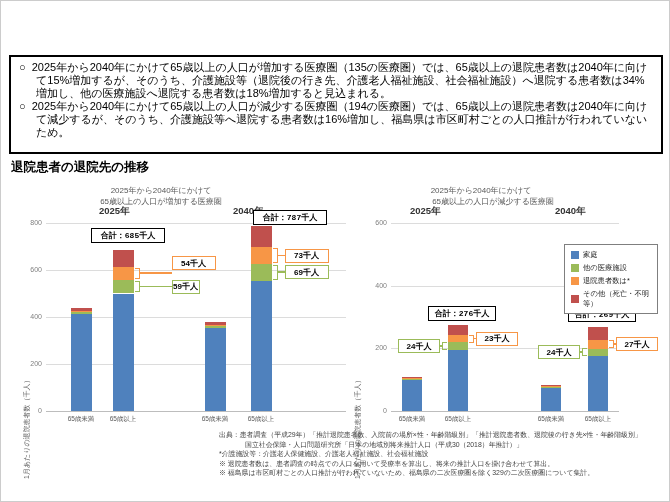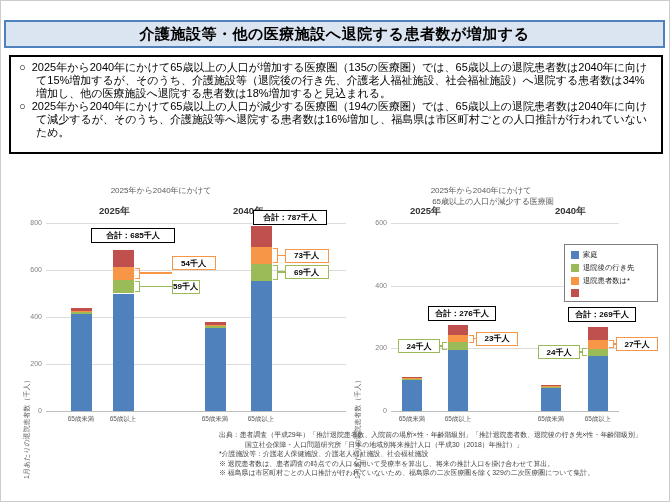--- a/index.html
+++ b/index.html
@@ -32,72 +32,73 @@
   .gridline { position:absolute; height:1px; background:#dcdcdc; }
   .axisline { background:#bdbdbd; }
   .ytick { position:absolute; width:22px; text-align:right; font-size:7px; color:#808080; }
   .xtick { position:absolute; font-size:6.5px; color:#595959; transform:translateX(-50%); white-space:nowrap; }
   .bar-seg { position:absolute; }
   .callout {
     position:absolute; background:#fff; box-sizing:border-box;
     display:flex; align-items:center; justify-content:center;
     font-size:8px; font-weight:bold; white-space:nowrap; z-index:4;
   }
-  .callout.total { border:1.5px solid #000; }
+  .callout.total { border:1.5px solid #000;font-family:Liberation Mono, monospace; }
   .bracket { position:absolute; box-sizing:border-box; z-index:3; }
   .hline { position:absolute; height:1.5px; z-index:3; }
   .legend {
     position:absolute; left:563px; top:243px; width:94px;
     box-sizing:border-box; background:#fff; border:1px solid #7f7f7f;
     padding:5px 5px 4px 6px; display:flex; flex-direction:column; gap:3px; z-index:6;
   }
   .legend-item { display:flex; align-items:center; gap:4px; font-size:7.3px; color:#222; }
   .legend-swatch { width:8px; height:8px; flex:0 0 8px; }
   .notes { position:absolute; left:218px; top:429px; width:450px; font-size:6.9px; color:#3f3f3f; }
   .notes div { white-space:nowrap; line-height:9.6px; }
   .notes .indent { padding-left:26px; }
 </style>
 </head>
 <body>
 
 <div class="page">
-  <div class="titlebar" style="background: rgb(219, 229, 241); border-color: rgb(79, 129, 189);">介護施設等・他の医療施設へ退院する患者数が増加する</div>
 
   <div class="summary">
     <p><span class="marker">○</span><span>2025年から2040年にかけて65歳以上の人口が増加する医療圏（135の医療圏）では、65歳以上の退院患者数は2040年に向けて15%増加するが、そのうち、介護施設等（退院後の行き先、介護老人福祉施設、社会福祉施設）へ退院する患者数は34%増加し、他の医療施設へ退院する患者数は18%増加すると見込まれる。</span></p>
     <p><span class="marker">○</span><span>2025年から2040年にかけて65歳以上の人口が減少する医療圏（194の医療圏）では、65歳以上の退院患者数は2040年に向けて減少するが、そのうち、介護施設等へ退院する患者数は16%増加し、福島県は市区町村ごとの人口推計が行われていないため。</span></p>
   </div>
 
+  <div class="section-title">退院患者の退院先の推移</div>
 
   <div class="chart" id="chart-0" style="left: 20px; top: 183px; width: 338px; height: 252px;">
       <div class="gridline axisline" style="left: 25px; top: 227px; width: 300px;"></div>
       <div class="ytick" style="left: -1px; top: 223px;">0</div>
       <div class="gridline" style="left: 25px; top: 180px; width: 300px;"></div>
       <div class="ytick" style="left: -1px; top: 176px;">200</div>
       <div class="gridline" style="left: 25px; top: 133px; width: 300px;"></div>
       <div class="ytick" style="left: -1px; top: 129px;">400</div>
       <div class="gridline" style="left: 25px; top: 86px; width: 300px;"></div>
       <div class="ytick" style="left: -1px; top: 82px;">600</div>
       <div class="gridline" style="left: 25px; top: 39px; width: 300px;"></div>
       <div class="ytick" style="left: -1px; top: 35px;">800</div>
       <div class="chart-title-line" style="left: 45px; top: 1px; width: 190px;">2025年から2040年にかけて</div>
+      <div class="chart-title-line" style="left: 45px; top: 12px; width: 190px;">65歳以上の人口が増加する医療圏</div>
       <div class="year-label" style="left: 78px; top: 21px;">2025年</div>
       <div class="year-label" style="left: 212px; top: 21px;">2040年</div>
       <div class="ylabel" style="left: 1px; top: 295px;">1月あたりの退院患者数（千人）</div>
       <div class="bar-seg" style="left: 49.5px; top: 130.18px; width: 21px; height: 96.82px; background: rgb(79, 129, 189);"></div>
       <div class="bar-seg" style="left: 49.5px; top: 127.83px; width: 21px; height: 2.35px; background: rgb(155, 187, 89);"></div>
       <div class="bar-seg" style="left: 49.5px; top: 127.125px; width: 21px; height: 0.705px; background: rgb(247, 150, 70);"></div>
       <div class="bar-seg" style="left: 49.5px; top: 124.305px; width: 21px; height: 2.82px; background: rgb(192, 80, 77);"></div>
       <div class="xtick" style="left: 60px; top: 231px;">65歳未満</div>
       <div class="bar-seg" style="left: 91.5px; top: 109.5px; width: 21px; height: 117.5px; background: rgb(79, 129, 189);"></div>
       <div class="bar-seg" style="left: 91.5px; top: 95.635px; width: 21px; height: 13.865px; background: rgb(155, 187, 89);"></div>
       <div class="bar-seg" style="left: 91.5px; top: 82.945px; width: 21px; height: 12.69px; background: rgb(247, 150, 70);"></div>
       <div class="bar-seg" style="left: 91.5px; top: 66.025px; width: 21px; height: 16.92px; background: rgb(192, 80, 77);"></div>
       <div class="xtick" style="left: 102px; top: 231px;">65歳以上</div>
-      <div class="callout total" style="left: 70px; top: 44px; width: 84px; height: 15px;">合計：685千人</div>
+      <div class="callout total" style="left: 70px; top: 44px; width: 74px; height: 15px;">合計：685千人</div>
       <div class="bracket" style="left: 113.5px; top: 96.635px; width: 5px; height: 11.865px; border-top: 1.5px solid rgb(155, 187, 89); border-right: 1.5px solid rgb(155, 187, 89); border-bottom: 1.5px solid rgb(155, 187, 89);"></div>
       <div class="hline" style="left: 118.5px; top: 101.567px; width: 32px; background: rgb(155, 187, 89);"></div>
       <div class="callout" style="left: 150.5px; top: 95.5675px; width: 28px; height: 14px; border: 1.5px solid rgb(155, 187, 89);">59千人</div>
       <div class="bracket" style="left: 113.5px; top: 83.945px; width: 5px; height: 10.69px; border-top: 1.5px solid rgb(247, 150, 70); border-right: 1.5px solid rgb(247, 150, 70); border-bottom: 1.5px solid rgb(247, 150, 70);"></div>
       <div class="hline" style="left: 118.5px; top: 88.29px; width: 32px; background: rgb(247, 150, 70);"></div>
       <div class="callout" style="left: 150.5px; top: 72px; width: 44px; height: 14px; border: 1.5px solid rgb(247, 150, 70);">54千人</div>
       <div class="bar-seg" style="left: 183.5px; top: 144.28px; width: 21px; height: 82.72px; background: rgb(79, 129, 189);"></div>
       <div class="bar-seg" style="left: 183.5px; top: 141.93px; width: 21px; height: 2.35px; background: rgb(155, 187, 89);"></div>
       <div class="bar-seg" style="left: 183.5px; top: 141.225px; width: 21px; height: 0.705px; background: rgb(247, 150, 70);"></div>
       <div class="bar-seg" style="left: 183.5px; top: 138.405px; width: 21px; height: 2.82px; background: rgb(192, 80, 77);"></div>
@@ -165,28 +166,29 @@
       <div class="callout" style="left: 265px; top: 153.417px; width: 42px; height: 14px; border: 1.5px solid rgb(247, 150, 70);">27千人</div>
     </div>
 
   <div class="legend" id="legend">
       <div class="legend-item">
         <span class="legend-swatch" style="background: rgb(79, 129, 189);"></span>
         <span>家庭</span>
       </div>
       <div class="legend-item">
         <span class="legend-swatch" style="background: rgb(155, 187, 89);"></span>
-        <span>退院後の行き先</span>
+        <span>他の医療施設</span>
       </div>
       <div class="legend-item">
         <span class="legend-swatch" style="background: rgb(247, 150, 70);"></span>
         <span>退院患者数は*</span>
       </div>
       <div class="legend-item">
         <span class="legend-swatch" style="background: rgb(192, 80, 77);"></span>
+        <span>その他（死亡・不明等）</span>
       </div>
     </div>
 
   <div class="notes">
     <div>出典：患者調査（平成29年）「推計退院患者数、入院前の場所×性・年齢階級別」「推計退院患者数、退院後の行き先×性・年齢階級別」</div>
     <div class="indent">国立社会保障・人口問題研究所「日本の地域別将来推計人口（平成30（2018）年推計）」</div>
     <div>*介護施設等：介護老人保健施設、介護老人福祉施設、社会福祉施設</div>
     <div>※ 退院患者数は、患者調査の時点での人口を用いて受療率を算出し、将来の推計人口を掛け合わせて算出。</div>
     <div>※ 福島県は市区町村ごとの人口推計が行われていないため、福島県の二次医療圏を除く329の二次医療圏について集計。</div>
   </div>

